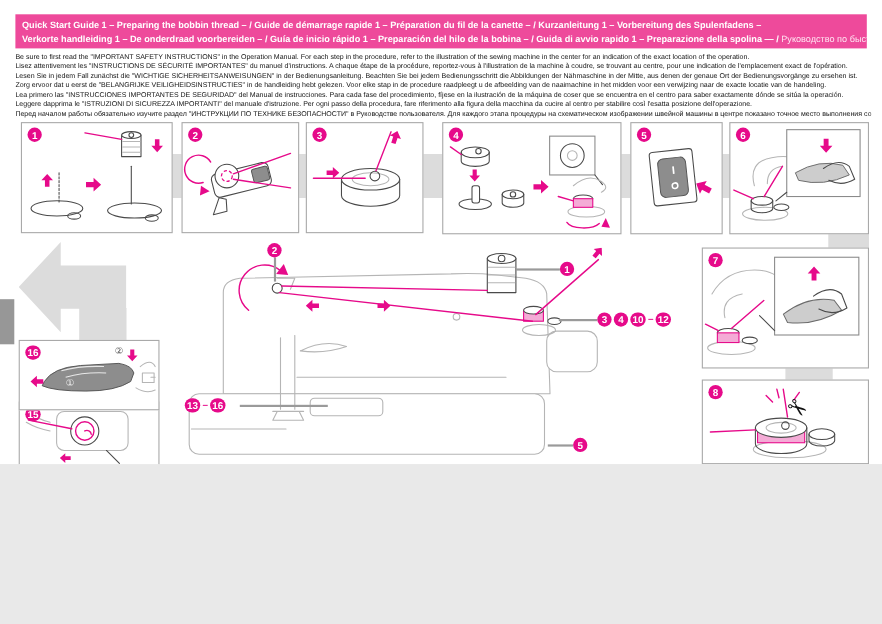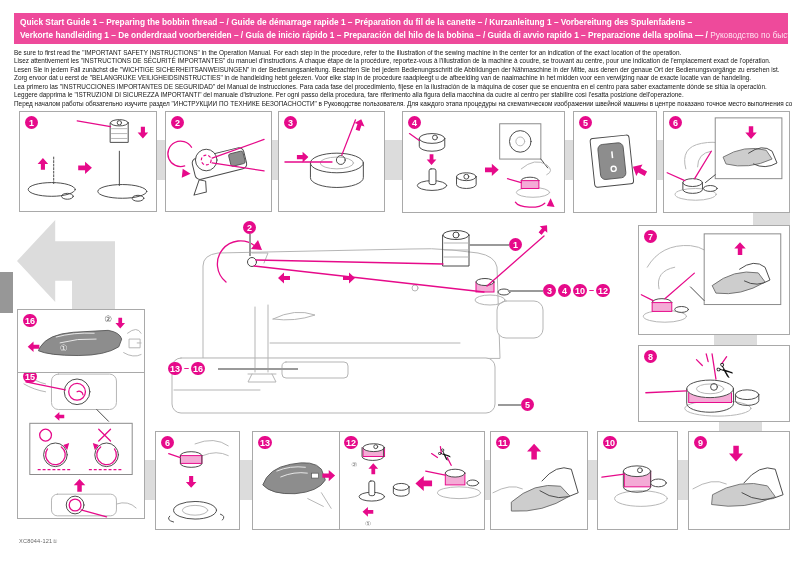--- a/index.html
+++ b/index.html
@@ -1,16 +1,16 @@
 <!DOCTYPE html>
 <html><head>
 <meta charset="utf-8">
 <style>
   html,body{margin:0;padding:0;background:#e9e9e9;font-family:"Liberation Sans",sans-serif;}
-  #page{position:relative;width:802px;height:567px;background:#ffffff;overflow:hidden;}
+  #page{position:relative;width:802px;height:422px;background:#ffffff;overflow:hidden;}
   
   #banner{position:absolute;left:14px;top:13px;width:774px;height:31px;background:#ee4a9b;
     color:#fff;font-size:8.3px;font-weight:bold;line-height:12.5px;padding:3px 6px;box-sizing:border-box;white-space:nowrap;overflow:hidden;}
   #banner .ru{font-weight:normal;color:#ffe3f1;}
   
   #intro{position:absolute;left:14px;top:49px;width:778px;color:#151515;font-size:6.4px;line-height:8.45px;white-space:nowrap;overflow:hidden;}
   
   .conn{position:absolute;background:#dcdcdc;z-index:0;}
   #big-arrow{position:absolute;left:17px;top:220px;width:98px;height:82px;background:#dcdcdc;z-index:0;
     clip-path:polygon(0 50%,39% 0,39% 26%,100% 26%,100% 74%,39% 74%,39% 100%);}

